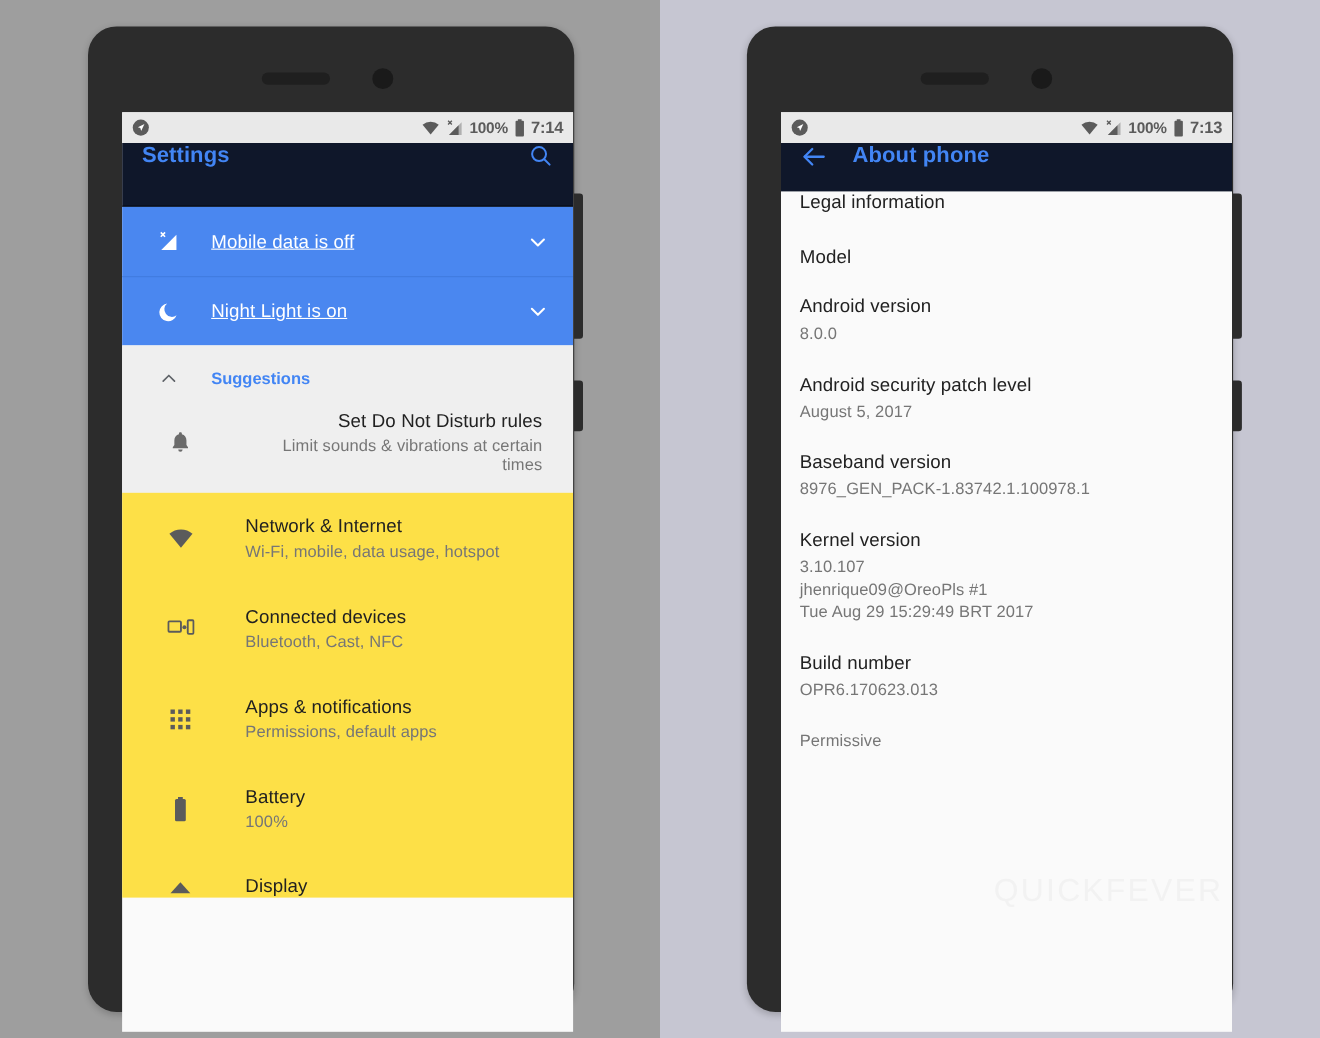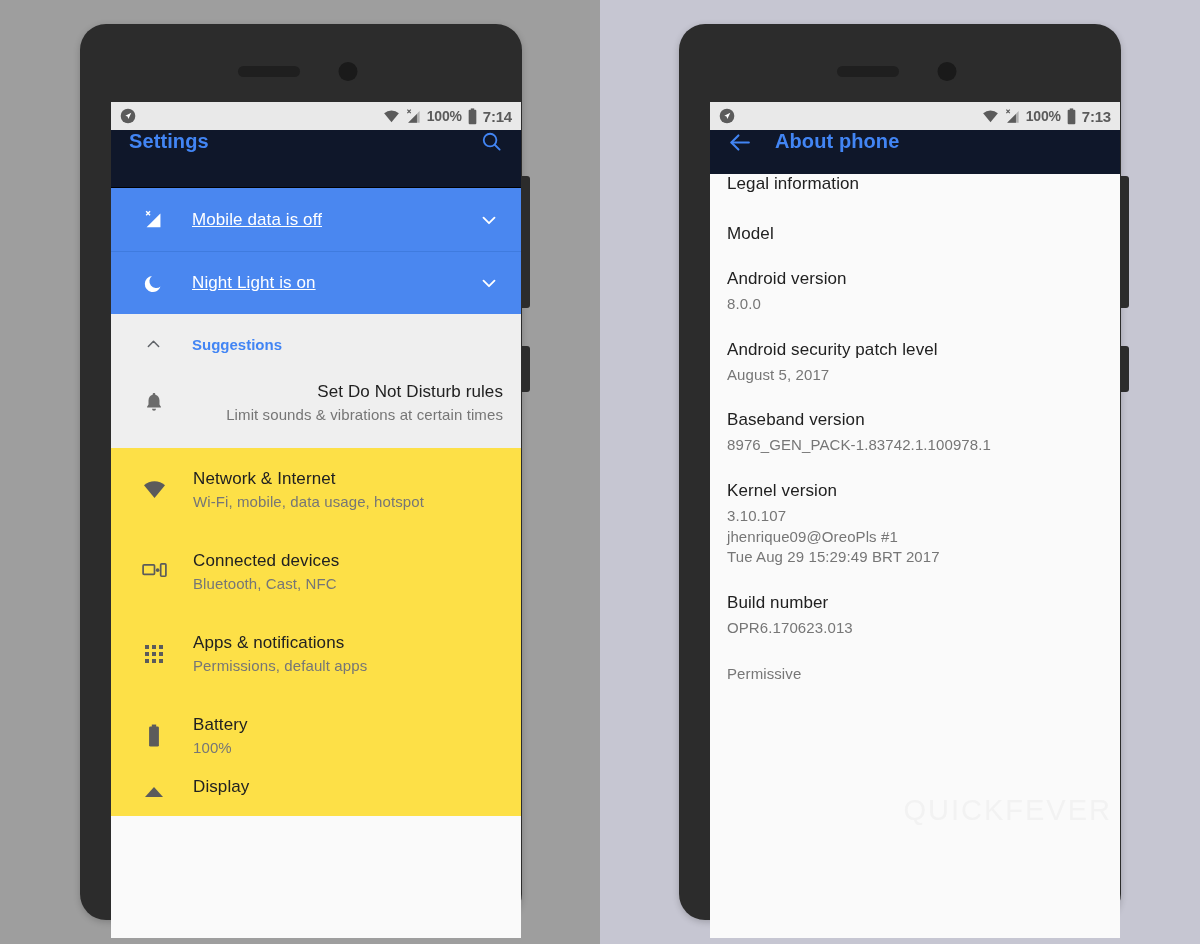--- a/index.html
+++ b/index.html
@@ -89,21 +89,21 @@
     display: flex; align-items: center; height: 44px; padding: 0 17px;
   }
   .sugg-header .sh-icon { width: 50px; display: flex; justify-content: center; }
   .sugg-header .sh-label {
     margin-left: 14px; color: #4285f4; font-size: 15px; font-weight: bold;
   }
 
   
   .row {
     display: flex; align-items: center; min-height: 82px;
-    padding: 0 18px; background: transparent;
+    padding: 0 28px; background: transparent; gap: 20px;
   }
   .row-icon { width: 50px; display: flex; justify-content: center; align-items: center; }
   .row-body { margin-left: 14px; flex: 1; }
   .row-title { font-size: 17px; color: #212121; letter-spacing: .1px; }
   .row-sub { font-size: 15px; color: #767676; margin-top: 4px; letter-spacing: .1px; }
   .list-area { background: #fde047; }
   .list-area .row + .row { border-top: 1px solid transparent; }
 
   
   .about-scroll { background: #fafafa; position: relative; }
@@ -287,21 +287,21 @@
               <rect x="4" y="0.5" width="4" height="2.2" fill="#5b5b5b"></rect>
               <rect x="1.5" y="2.2" width="9" height="18.5" rx="1.3" fill="#5b5b5b"></rect>
             </svg>
           </div>
           <div class="row-body">
             <div class="row-title">Battery</div>
             <div class="row-sub">100%</div>
           </div>
         </div>
 
-        <div class="row" style="min-height:40px; align-items:flex-start;">
+        <div class="row" style="min-height:40px; align-items:flex-end;">
           <div class="row-icon" style="align-items:flex-start; padding-top:4px;">
             <svg width="22" height="20" viewBox="0 0 22 20">
               <path d="M2 16 L11 6 L20 16 Z" fill="#5b5b5b"></path>
             </svg>
           </div>
           <div class="row-body">
             <div class="row-title">Display</div>
           </div>
         </div>
 

